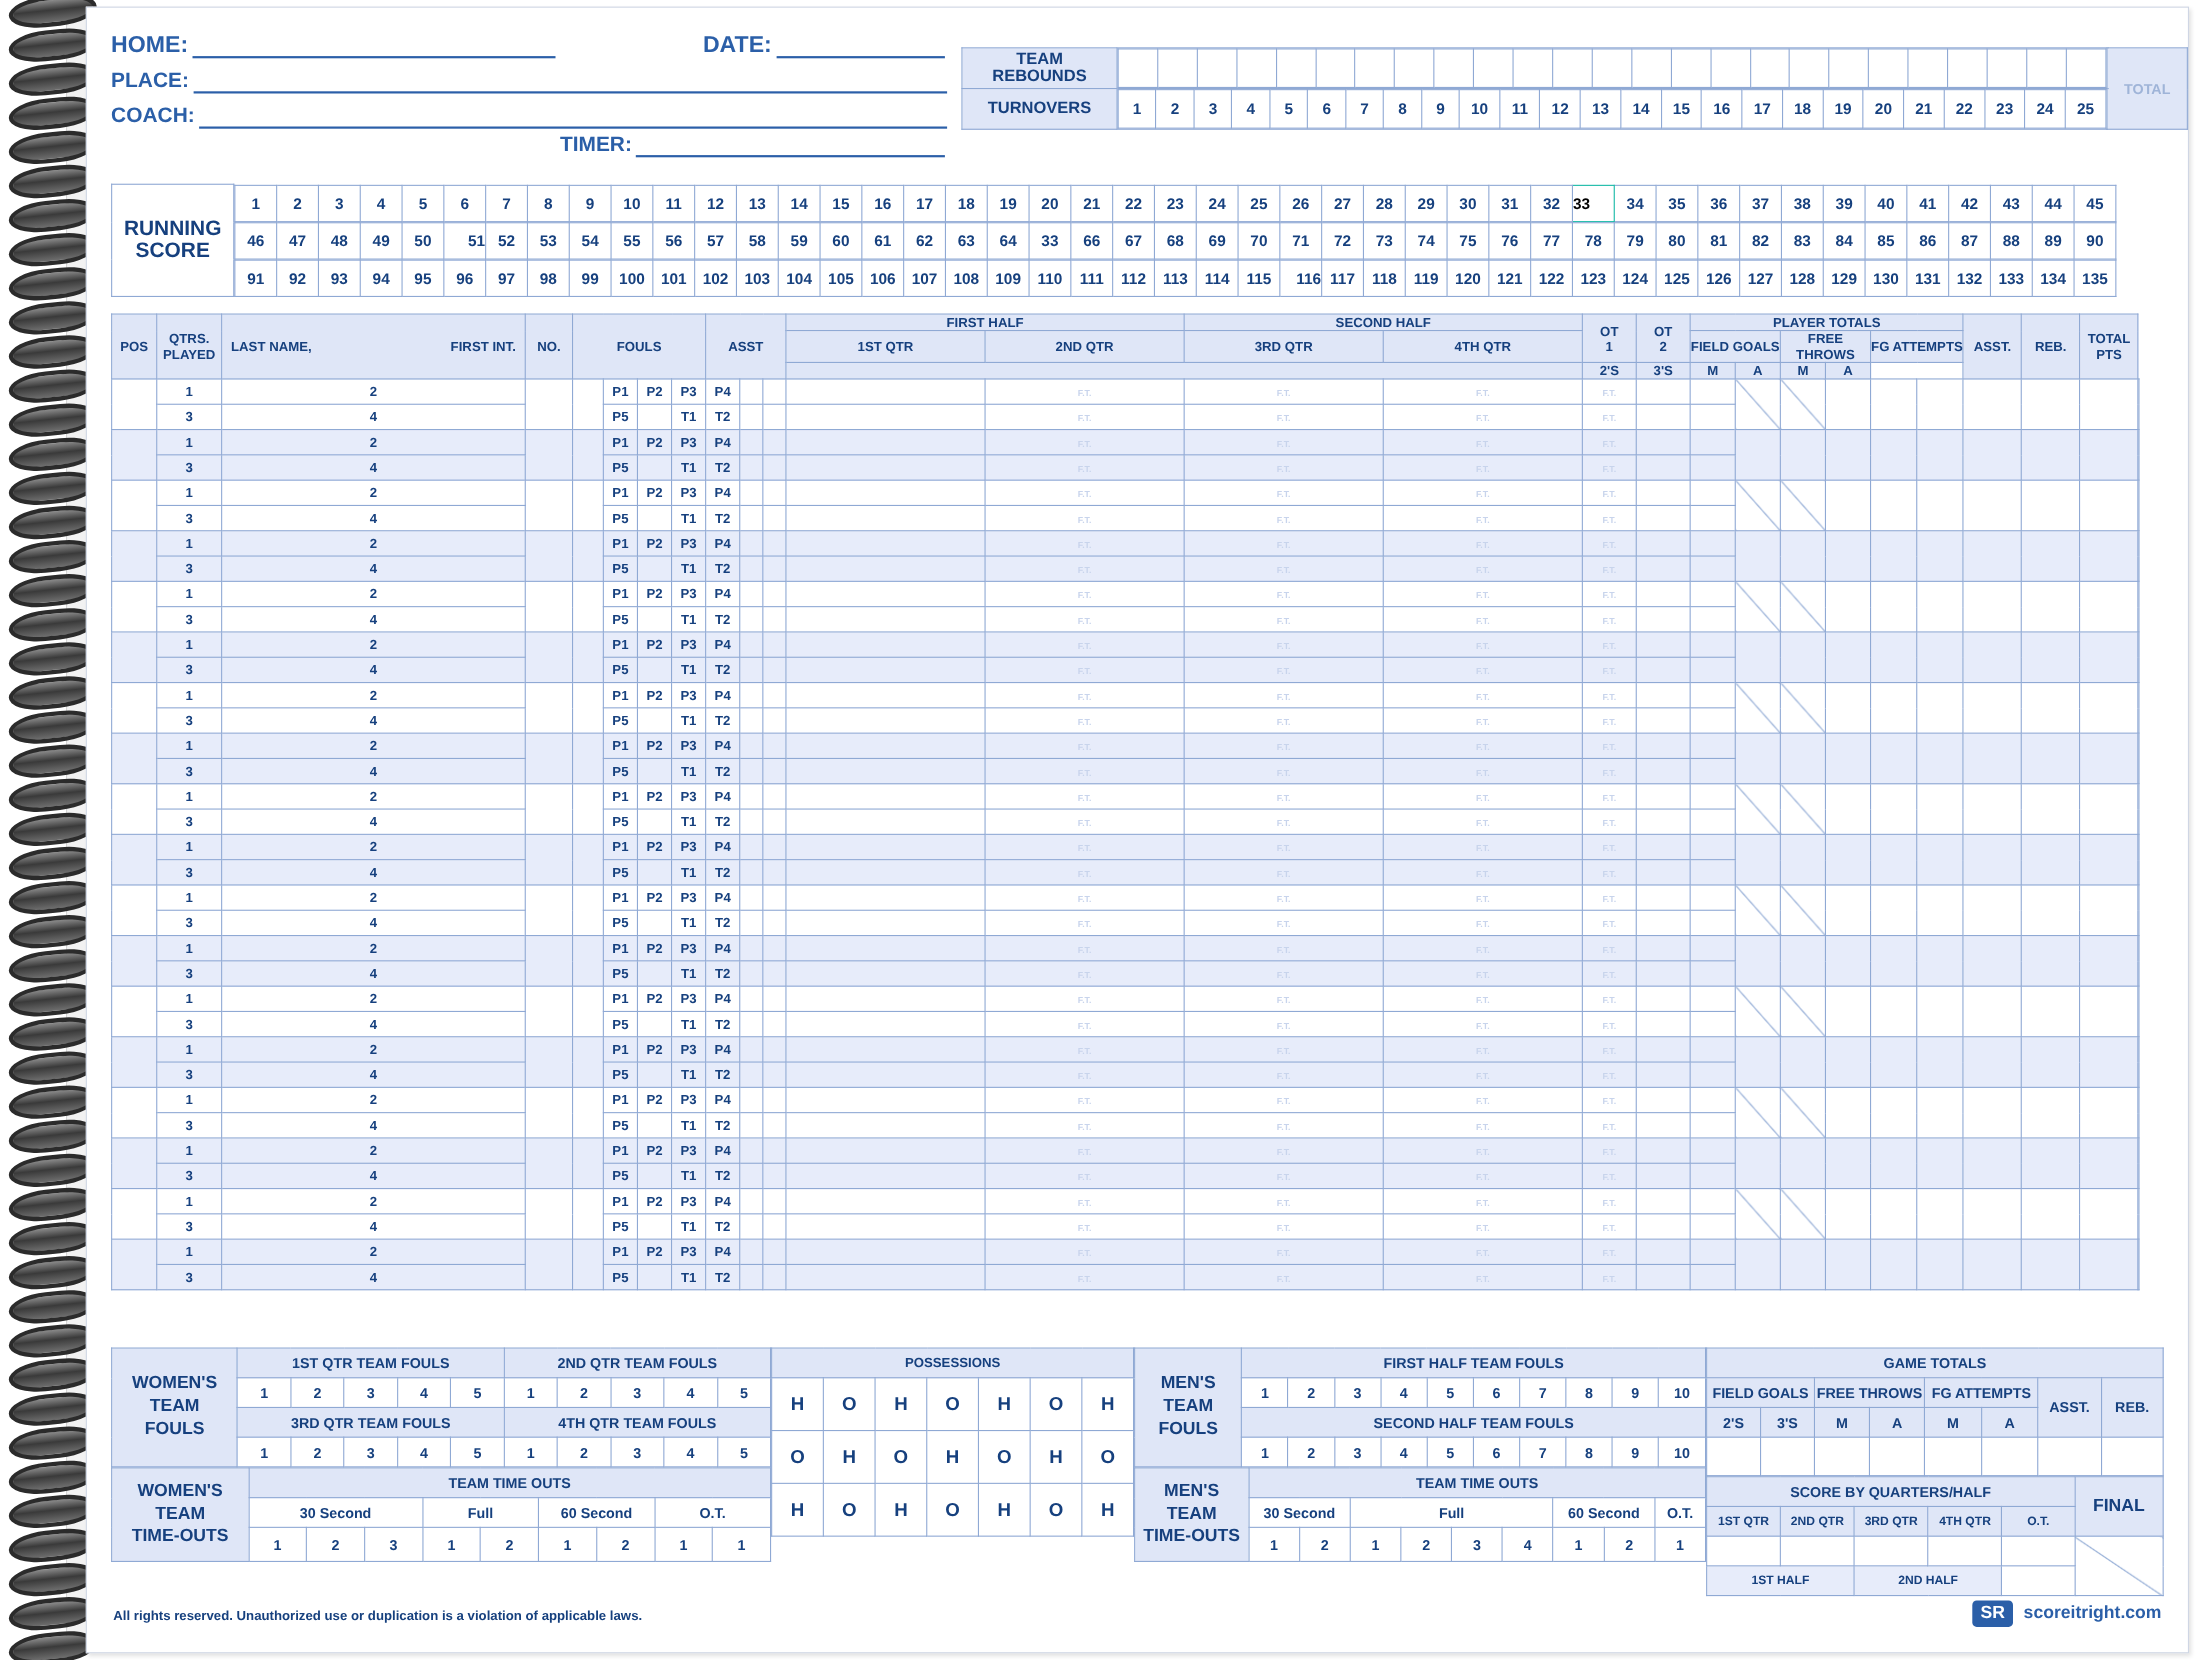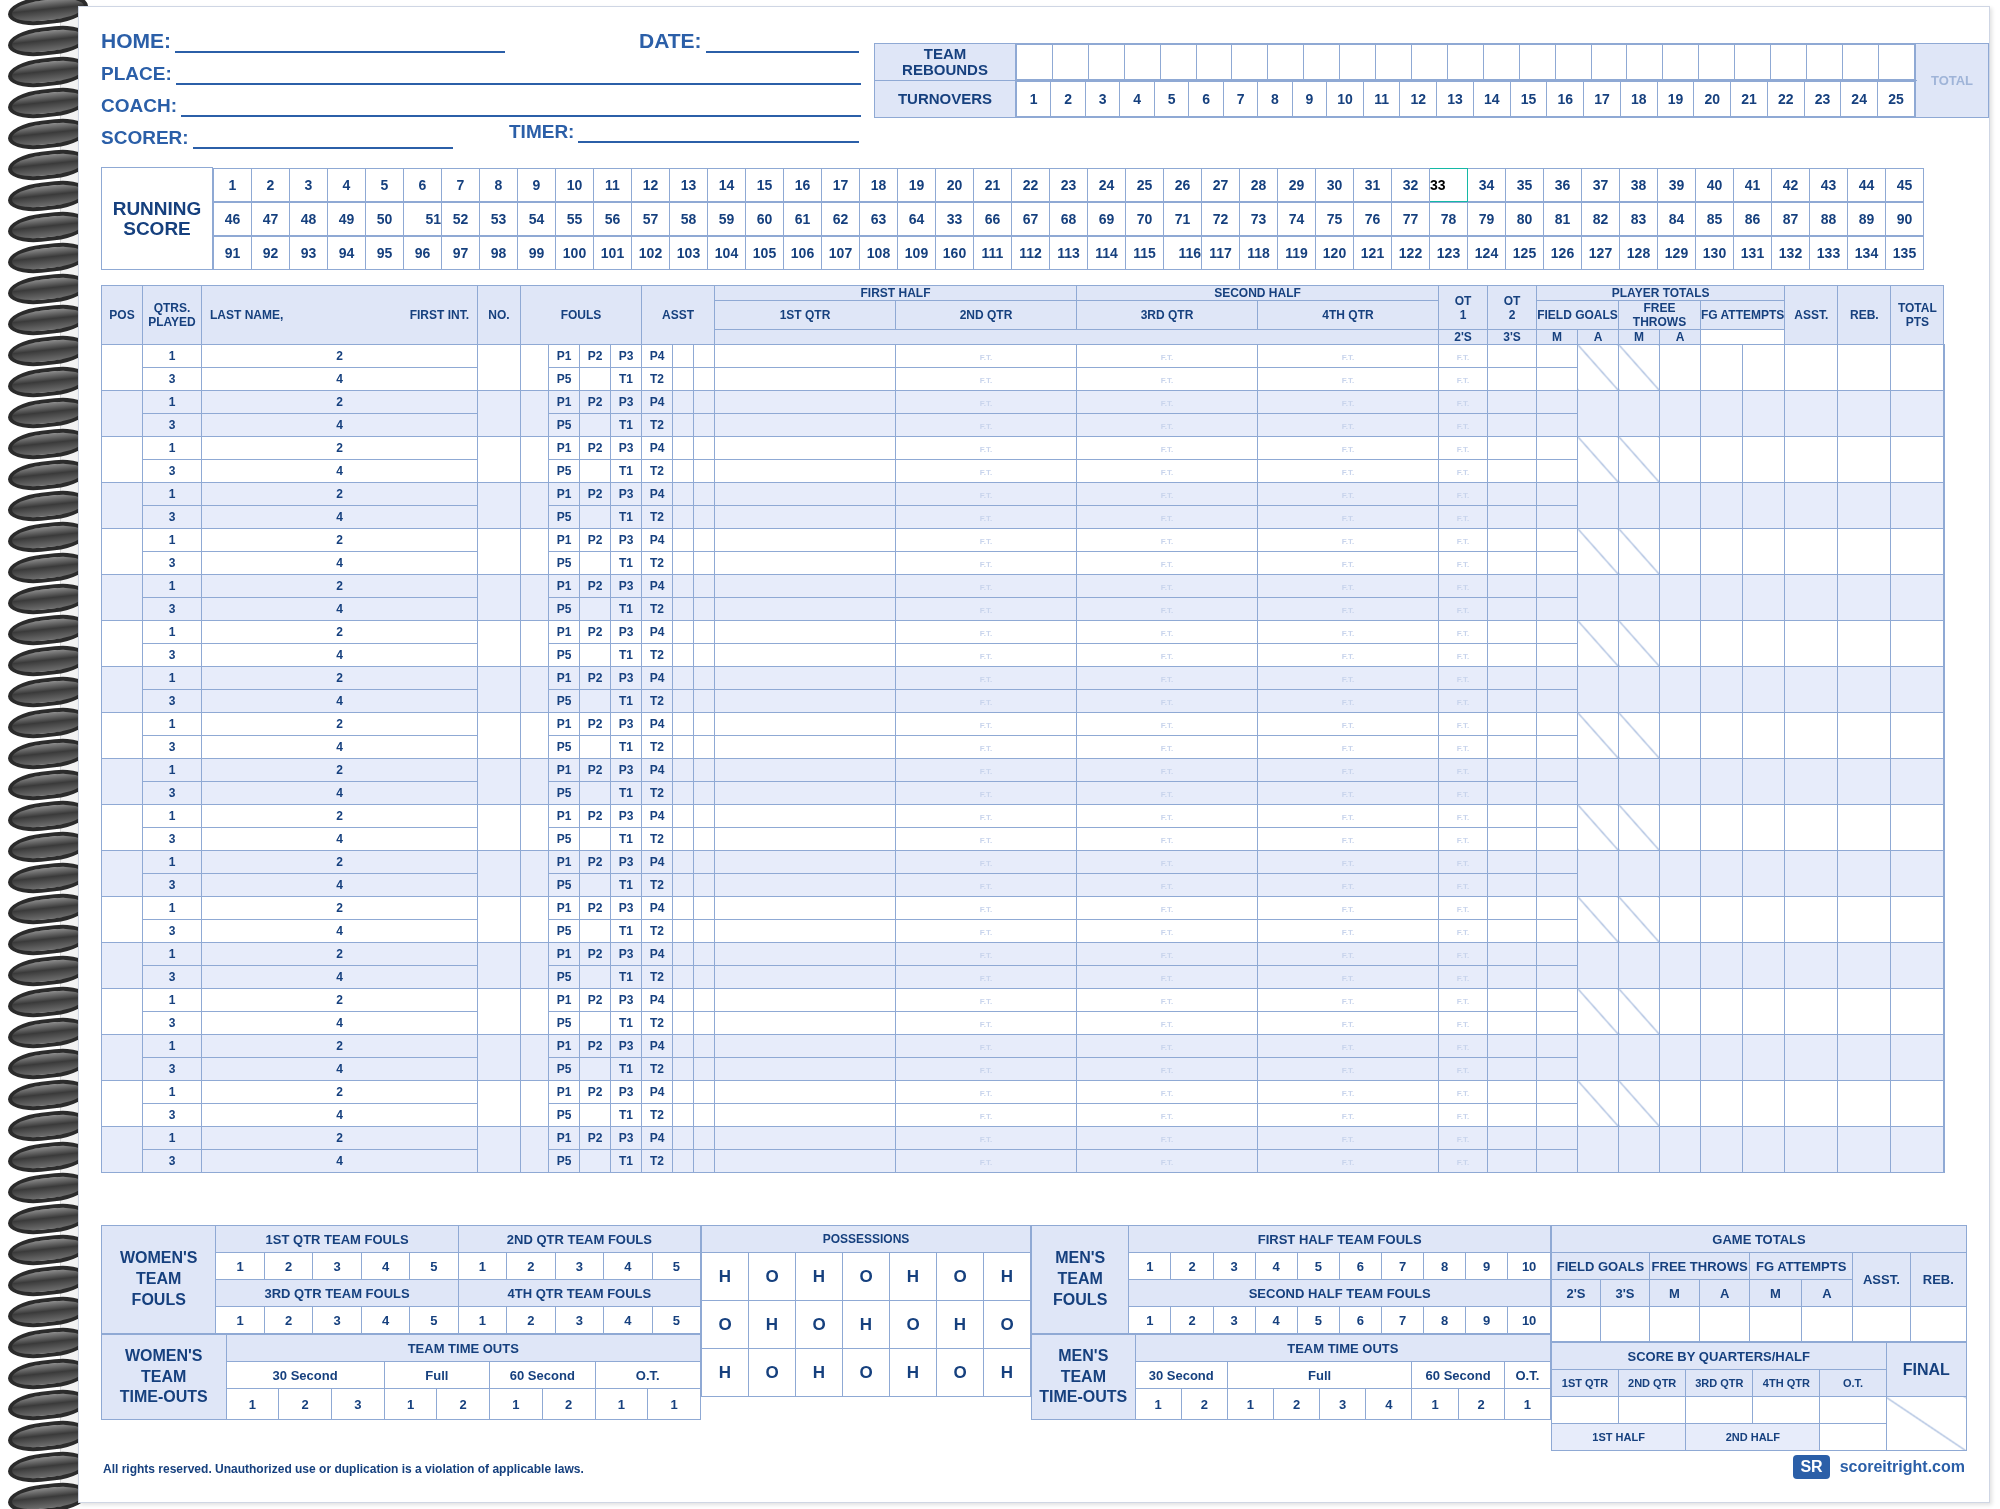--- a/index.html
+++ b/index.html
@@ -135,24 +135,20 @@
           <span class="lab">HOME:</span>
           <span class="line" style="max-width:330px"></span>
         </div>
         <div class="lrow small">
           <span class="lab">PLACE:</span>
           <span class="line"></span>
         </div>
         <div class="lrow small">
           <span class="lab">COACH:</span>
           <span class="line"></span>
-        </div>
-        <div class="lrow small">
-          <span class="lab">SCORER:</span>
-          <span class="line" style="max-width:260px"></span>
         </div>
       </div>
 
       <div class="daterow">
         <span class="lab">DATE:</span>
         <span class="line"></span>
       </div>
 
       <div class="timerow">
         <span class="lab">TIMER:</span>
@@ -374,21 +370,21 @@
                     <td class="n" style="width:37px;height:32px;border:1px solid #8fa9d4;font-size:14px;font-weight:bold;color:#16407e;text-align:center">100</td>
                     <td class="n" style="width:37px;height:32px;border:1px solid #8fa9d4;font-size:14px;font-weight:bold;color:#16407e;text-align:center">101</td>
                     <td class="n" style="width:37px;height:32px;border:1px solid #8fa9d4;font-size:14px;font-weight:bold;color:#16407e;text-align:center">102</td>
                     <td class="n" style="width:37px;height:32px;border:1px solid #8fa9d4;font-size:14px;font-weight:bold;color:#16407e;text-align:center">103</td>
                     <td class="n" style="width:37px;height:32px;border:1px solid #8fa9d4;font-size:14px;font-weight:bold;color:#16407e;text-align:center">104</td>
                     <td class="n" style="width:37px;height:32px;border:1px solid #8fa9d4;font-size:14px;font-weight:bold;color:#16407e;text-align:center">105</td>
                     <td class="n" style="width:37px;height:32px;border:1px solid #8fa9d4;font-size:14px;font-weight:bold;color:#16407e;text-align:center">106</td>
                     <td class="n" style="width:37px;height:32px;border:1px solid #8fa9d4;font-size:14px;font-weight:bold;color:#16407e;text-align:center">107</td>
                     <td class="n" style="width:37px;height:32px;border:1px solid #8fa9d4;font-size:14px;font-weight:bold;color:#16407e;text-align:center">108</td>
                     <td class="n" style="width:37px;height:32px;border:1px solid #8fa9d4;font-size:14px;font-weight:bold;color:#16407e;text-align:center">109</td>
-                    <td class="n" style="width:37px;height:32px;border:1px solid #8fa9d4;font-size:14px;font-weight:bold;color:#16407e;text-align:center">160</td>
+                    <td class="n" style="width:37px;height:32px;border:1px solid #8fa9d4;font-size:14px;font-weight:bold;color:#16407e;text-align:center">110</td>
                     <td class="n" style="width:37px;height:32px;border:1px solid #8fa9d4;font-size:14px;font-weight:bold;color:#16407e;text-align:center">111</td>
                     <td class="n" style="width:37px;height:32px;border:1px solid #8fa9d4;font-size:14px;font-weight:bold;color:#16407e;text-align:center">112</td>
                     <td class="n" style="width:37px;height:32px;border:1px solid #8fa9d4;font-size:14px;font-weight:bold;color:#16407e;text-align:center">113</td>
                     <td class="n" style="width:37px;height:32px;border:1px solid #8fa9d4;font-size:14px;font-weight:bold;color:#16407e;text-align:center">114</td>
                     <td class="n" style="width:37px;height:32px;border:1px solid #8fa9d4;font-size:14px;font-weight:bold;color:#16407e;text-align:center">115</td>
                     <td class="n" style="width:37px;height:32px;border:1px solid #8fa9d4;font-size:14px;font-weight:bold;color:#16407e;text-align:right">116</td>
                     <td class="n" style="width:37px;height:32px;border:1px solid #8fa9d4;font-size:14px;font-weight:bold;color:#16407e;text-align:center">117</td>
                     <td class="n" style="width:37px;height:32px;border:1px solid #8fa9d4;font-size:14px;font-weight:bold;color:#16407e;text-align:center">118</td>
                     <td class="n" style="width:37px;height:32px;border:1px solid #8fa9d4;font-size:14px;font-weight:bold;color:#16407e;text-align:center">119</td>
                     <td class="n" style="width:37px;height:32px;border:1px solid #8fa9d4;font-size:14px;font-weight:bold;color:#16407e;text-align:center">120</td>

